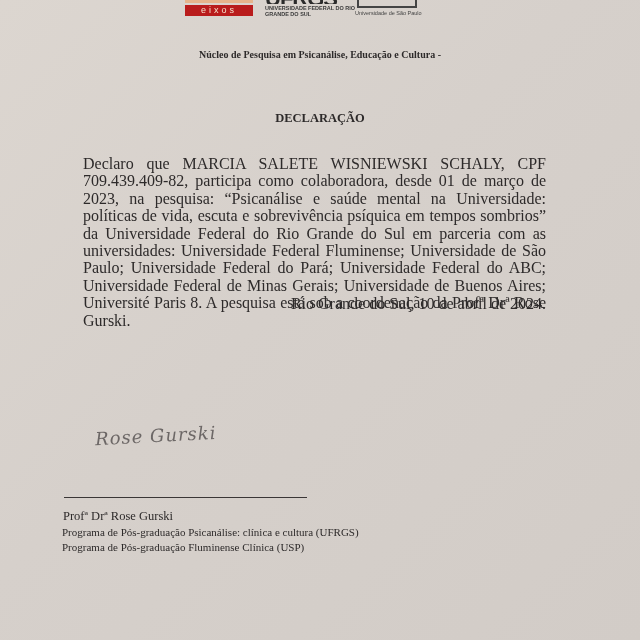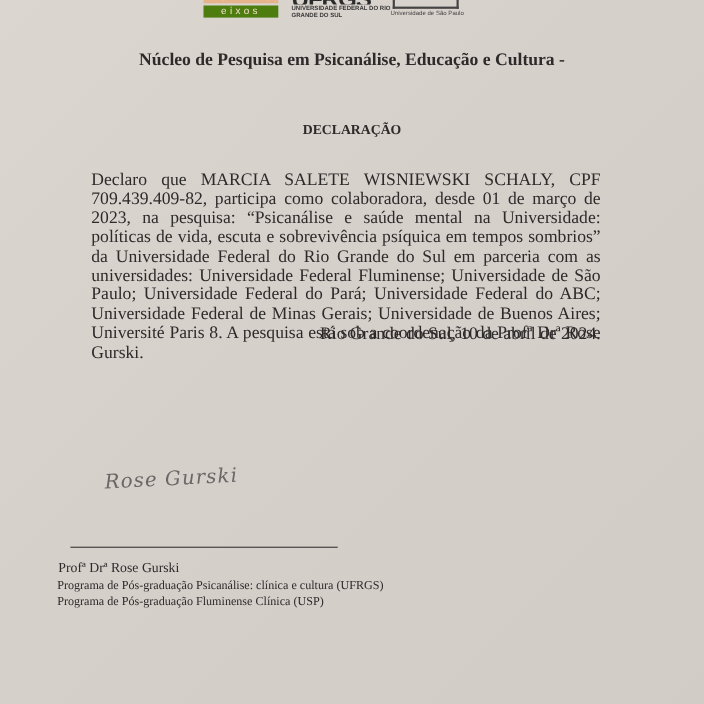--- a/index.html
+++ b/index.html
@@ -7,37 +7,37 @@
     width: 640px; height: 640px; overflow: hidden;
     background: #d8d2cd;
     background-image: linear-gradient(135deg, #dcd6d0 0%, #d6d0cb 45%, #d2ccc7 100%);
     position: relative;
     font-family: "Liberation Serif", "DejaVu Serif", serif;
     color: #2d2a2a;
   }
   .logos { position: absolute; top: -10px; left: 0; width: 640px; height: 32px; }
   .logo-nuppec { position: absolute; left: 185px; top: 0; width: 68px; }
   .logo-nuppec .top { height: 13px; background: #e6b48c; color:#f1d7c0; font: bold 12px "Liberation Sans", sans-serif; text-align:center; line-height: 13px; letter-spacing: 2px; }
-  .logo-nuppec .bot { margin-top: 2px; height: 11px; background: #4d7c0f; color: #f6e1cd; font: 9px "Liberation Sans", sans-serif; text-align: center; line-height: 11px; letter-spacing: 3px; }
+  .logo-nuppec .bot { margin-top: 2px; height: 11px; background: #b91c1c; color: #f6e1cd; font: 9px "Liberation Sans", sans-serif; text-align: center; line-height: 11px; letter-spacing: 3px; }
   .logo-ufrgs { position: absolute; left: 265px; top: 0; width: 100px; }
   .logo-ufrgs .big { font: 900 22px "Liberation Sans", sans-serif; color: #2b2b2b; line-height: 18px; letter-spacing: -1px; height: 14px; overflow: hidden; }
   .logo-ufrgs .small { font: bold 5.5px "Liberation Sans", sans-serif; color: #3a3a3a; line-height: 6px; margin-top: 1px; }
   .logo-usp { position: absolute; left: 355px; top: 0; width: 90px; }
   .logo-usp .mark { width: 60px; height: 18px; border: 2px solid #444; border-top: none; box-sizing: border-box; margin-left: 2px; }
   .logo-usp .small { font: 5.5px "Liberation Sans", sans-serif; color: #444; margin-top: 2px; }
 
-  .header { position: absolute; top: 43px; left: 0; width: 640px; text-align: center; font-weight: bold; font-size: 16px; }
+  .header { position: absolute; top: 43px; left: 0; width: 640px; text-align: center; font-weight: bold; font-size: 10px; }
   .header div { line-height: 24px; }
   .title { position: absolute; top: 111px; left: 0; width: 640px; text-align: center; font-weight: bold; font-size: 12.5px; }
   .title span { }
   .body-text { position: absolute; top: 155px; left: 83px; width: 463px; font-size: 16px; line-height: 17.4px; text-align: justify; }
   .date { position: absolute; top: 295px; right: 94px; font-size: 16px; }
   .signature { position: absolute; top: 425px; left: 95px; font-family: "DejaVu Serif", serif; font-style: italic; font-size: 18px; color: #6c6766; transform: rotate(-3deg); letter-spacing: 1px; }
   .sig-line { position: absolute; top: 497px; left: 64px; width: 243px; height: 1px; background: #3a3636; }
-  .sig-block { position: absolute; top: 508px; left: 52px; font-size: 11px; line-height: 15px; }
+  .sig-block { position: absolute; top: 508px; left: 62px; font-size: 11px; line-height: 15px; }
   .sig-block .name { font-size: 12.5px; line-height: 17px; margin-left: 1px; }
 </style>
 </head>
 <body>
 
 <div class="logos">
   <div class="logo-nuppec">
     <div class="top">NUPPEC</div>
     <div class="bot">eixos</div>
   </div>

